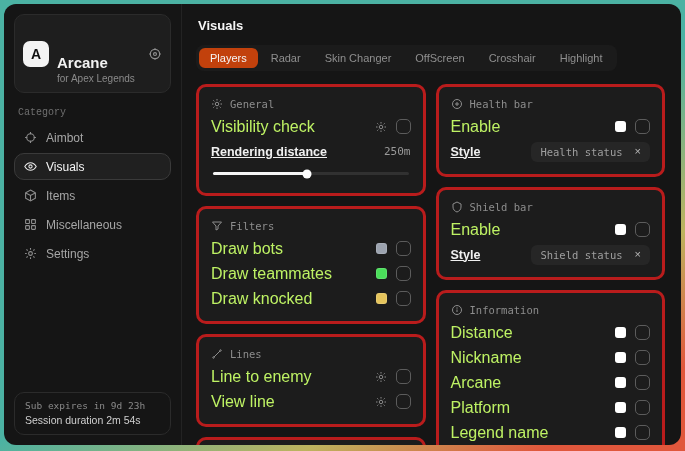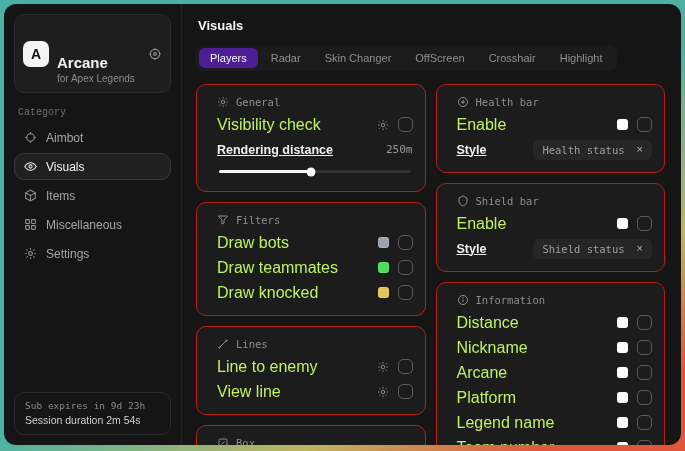--- a/index.html
+++ b/index.html
@@ -68,32 +68,32 @@
   .page-title { color:#f5f5f5; font-size:13px; font-weight:bold; margin:2px 0 12px 2px; }
 
   .tabbar {
     display:inline-flex; align-self:flex-start;
     background:#1b1b1b; border-radius:8px; padding:3px; gap:2px;
   }
   .tab {
     padding:4px 11px; font-size:11px; color:#8f8f8f;
     border-radius:6px; cursor:pointer; white-space:nowrap;
   }
-  .tab.active { background:#4c1d95; color:#f5f5f5; }
+  .tab.active { background:#c2410c; color:#f5f5f5; }
 
   .content {
     margin-top:13px; flex:1;
     display:grid; grid-template-columns:1fr 1fr; gap:10px;
     align-items:start;
   }
   .col { display:flex; flex-direction:column; gap:10px; }
 
   .card {
-    background:#1c1c1c; border:1px solid #b91c1c; border-radius:10px;
-    padding:9px 12px 10px 20px;
+    background:#1c1c1c; border:3px solid #b91c1c; border-radius:10px;
+    padding:9px 12px 10px 12px;
   }
   .card-header {
     display:flex; align-items:center; gap:7px;
     color:#8d8d8d; font-family:"DejaVu Sans Mono", monospace; font-size:10.5px;
     margin:2px 0 4px 0;
   }
   .card-header .cicon { display:flex; color:#8d8d8d; }
 
   .row {
     display:flex; align-items:center; justify-content:space-between;

